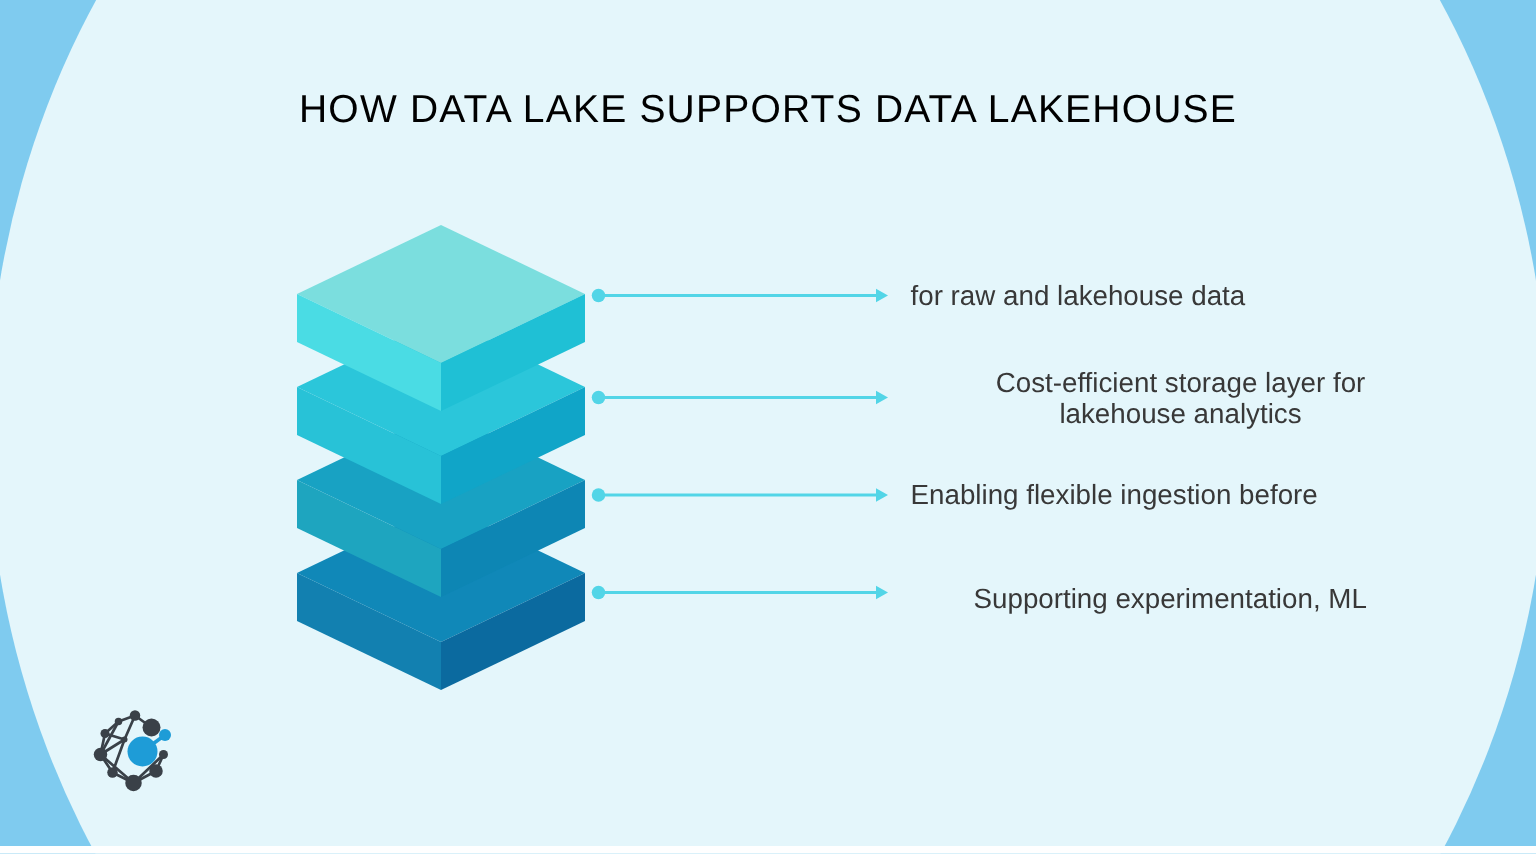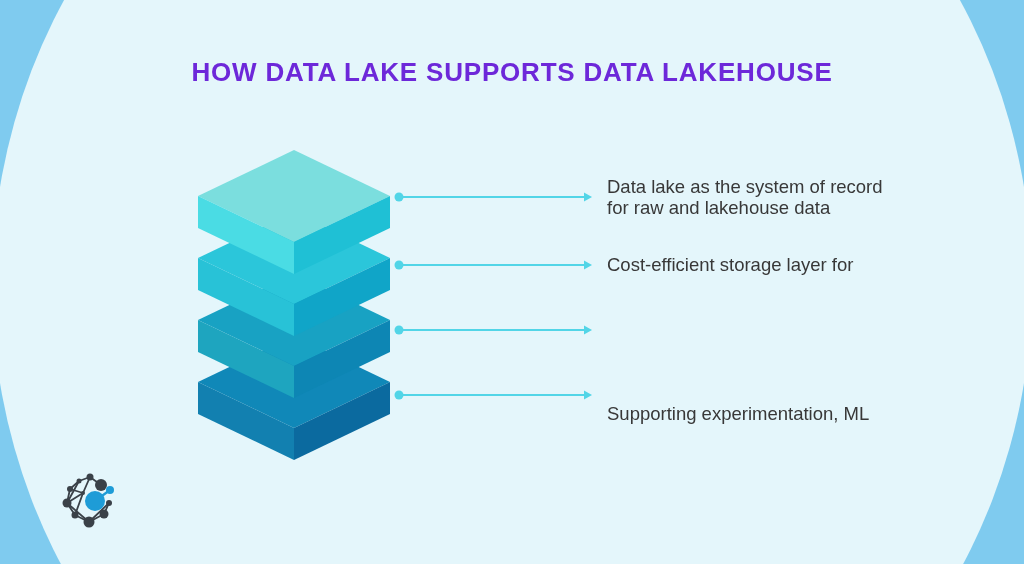--- a/index.html
+++ b/index.html
@@ -31,23 +31,23 @@
     background: #FFFFFF;
   }
 
   .title {
     position: absolute;
     top: 57px;
     left: 0;
     width: 100%;
     text-align: center;
     font-size: 26px;
-    font-weight: 700;
+    font-weight: 400;
     letter-spacing: 0.8px;
-    color: #6d28d9;
+    color: #000000;
   }
 
   .diagram-svg {
     position: absolute;
     left: 0; top: 0;
     width: 1024px;
     height: 569px;
   }
 
   .annotation {
@@ -58,23 +58,23 @@
     display: flex;
     flex-direction: column;
     justify-content: center;
     color: #383838;
     font-size: 18.5px;
     line-height: 21.5px;
   }
   .annotation span { white-space: nowrap; }
 
   .item-1 { top: 173px; }
-  .item-2 { top: 241px; }
+  .item-2 { top: 241px; align-items: center; }
   .item-3 { top: 306px; }
-  .item-4 { top: 390px; }
+  .item-4 { top: 375px; margin-left: 42px; }
 </style>
 </head>
 <body>
 
 <div class="canvas">
 
   <div class="bg-ellipse"></div>
   <div class="bottom-strip"></div>
 
   <div class="title">HOW DATA LAKE SUPPORTS DATA LAKEHOUSE</div>
@@ -158,25 +158,26 @@
       </g>
       <g>
         <line x1="95" y1="501" x2="110" y2="490" stroke="#1E9CD7" stroke-width="2.4"></line>
         <circle cx="95" cy="501" r="10" fill="#1E9CD7"></circle>
         <circle cx="110" cy="490" r="4" fill="#1E9CD7"></circle>
       </g>
     </g>
   </svg>
 
   <div class="annotation item-1">
-    <span>Data lake as the system of record</span>
     <span>for raw and lakehouse data</span>
   </div>
   <div class="annotation item-2">
     <span>Cost-efficient storage layer for</span>
+    <span>lakehouse analytics</span>
   </div>
   <div class="annotation item-3">
+    <span>Enabling flexible ingestion before</span>
   </div>
   <div class="annotation item-4">
     <span>Supporting experimentation, ML</span>
   </div>
 
 </div>
 
 </body></html>

